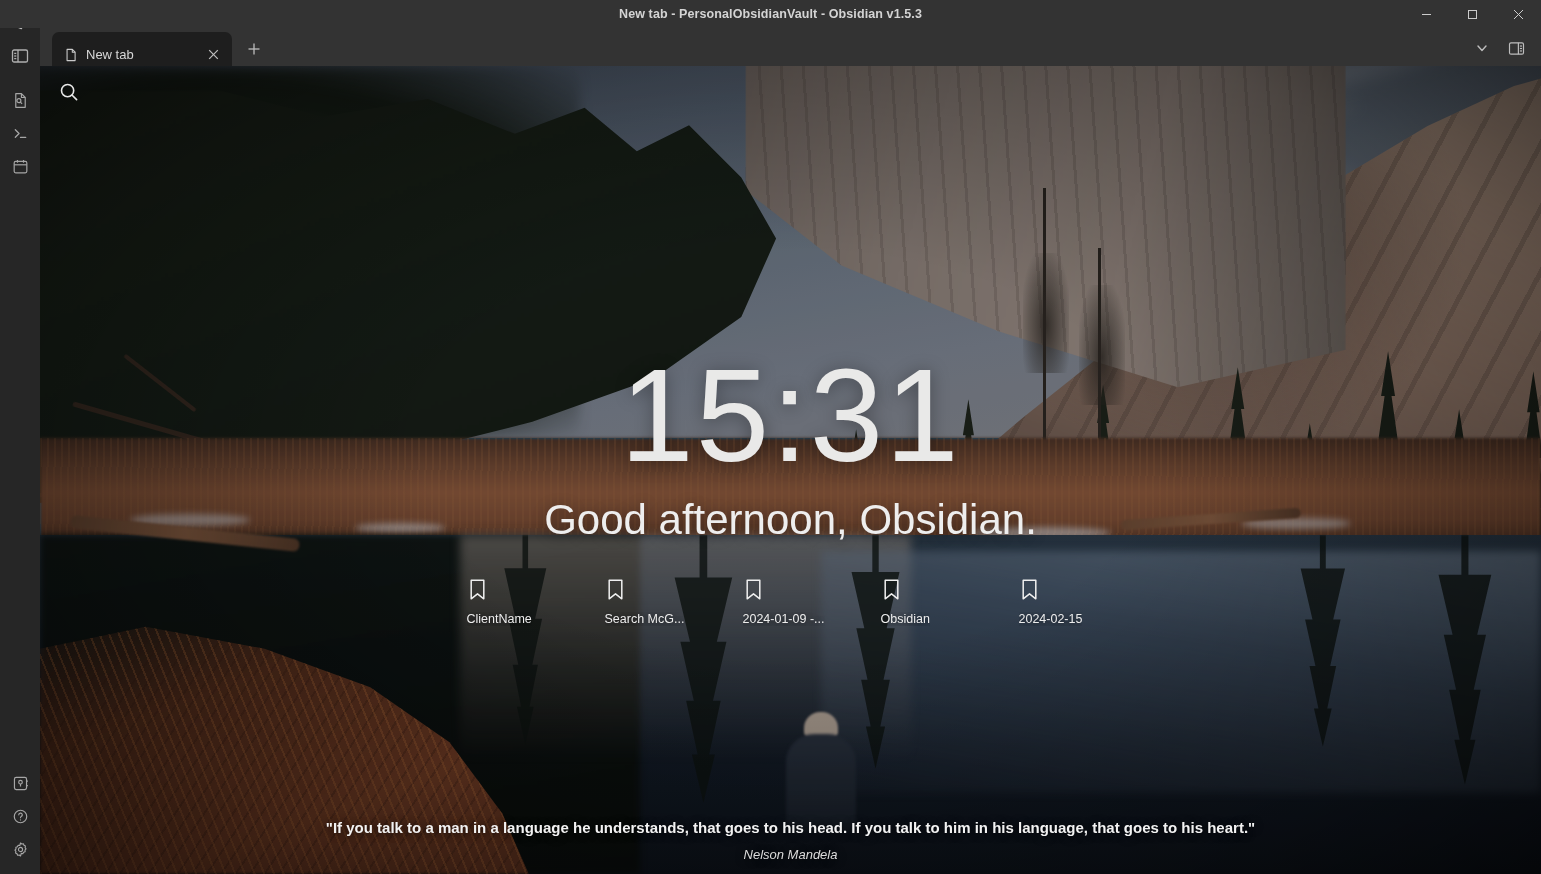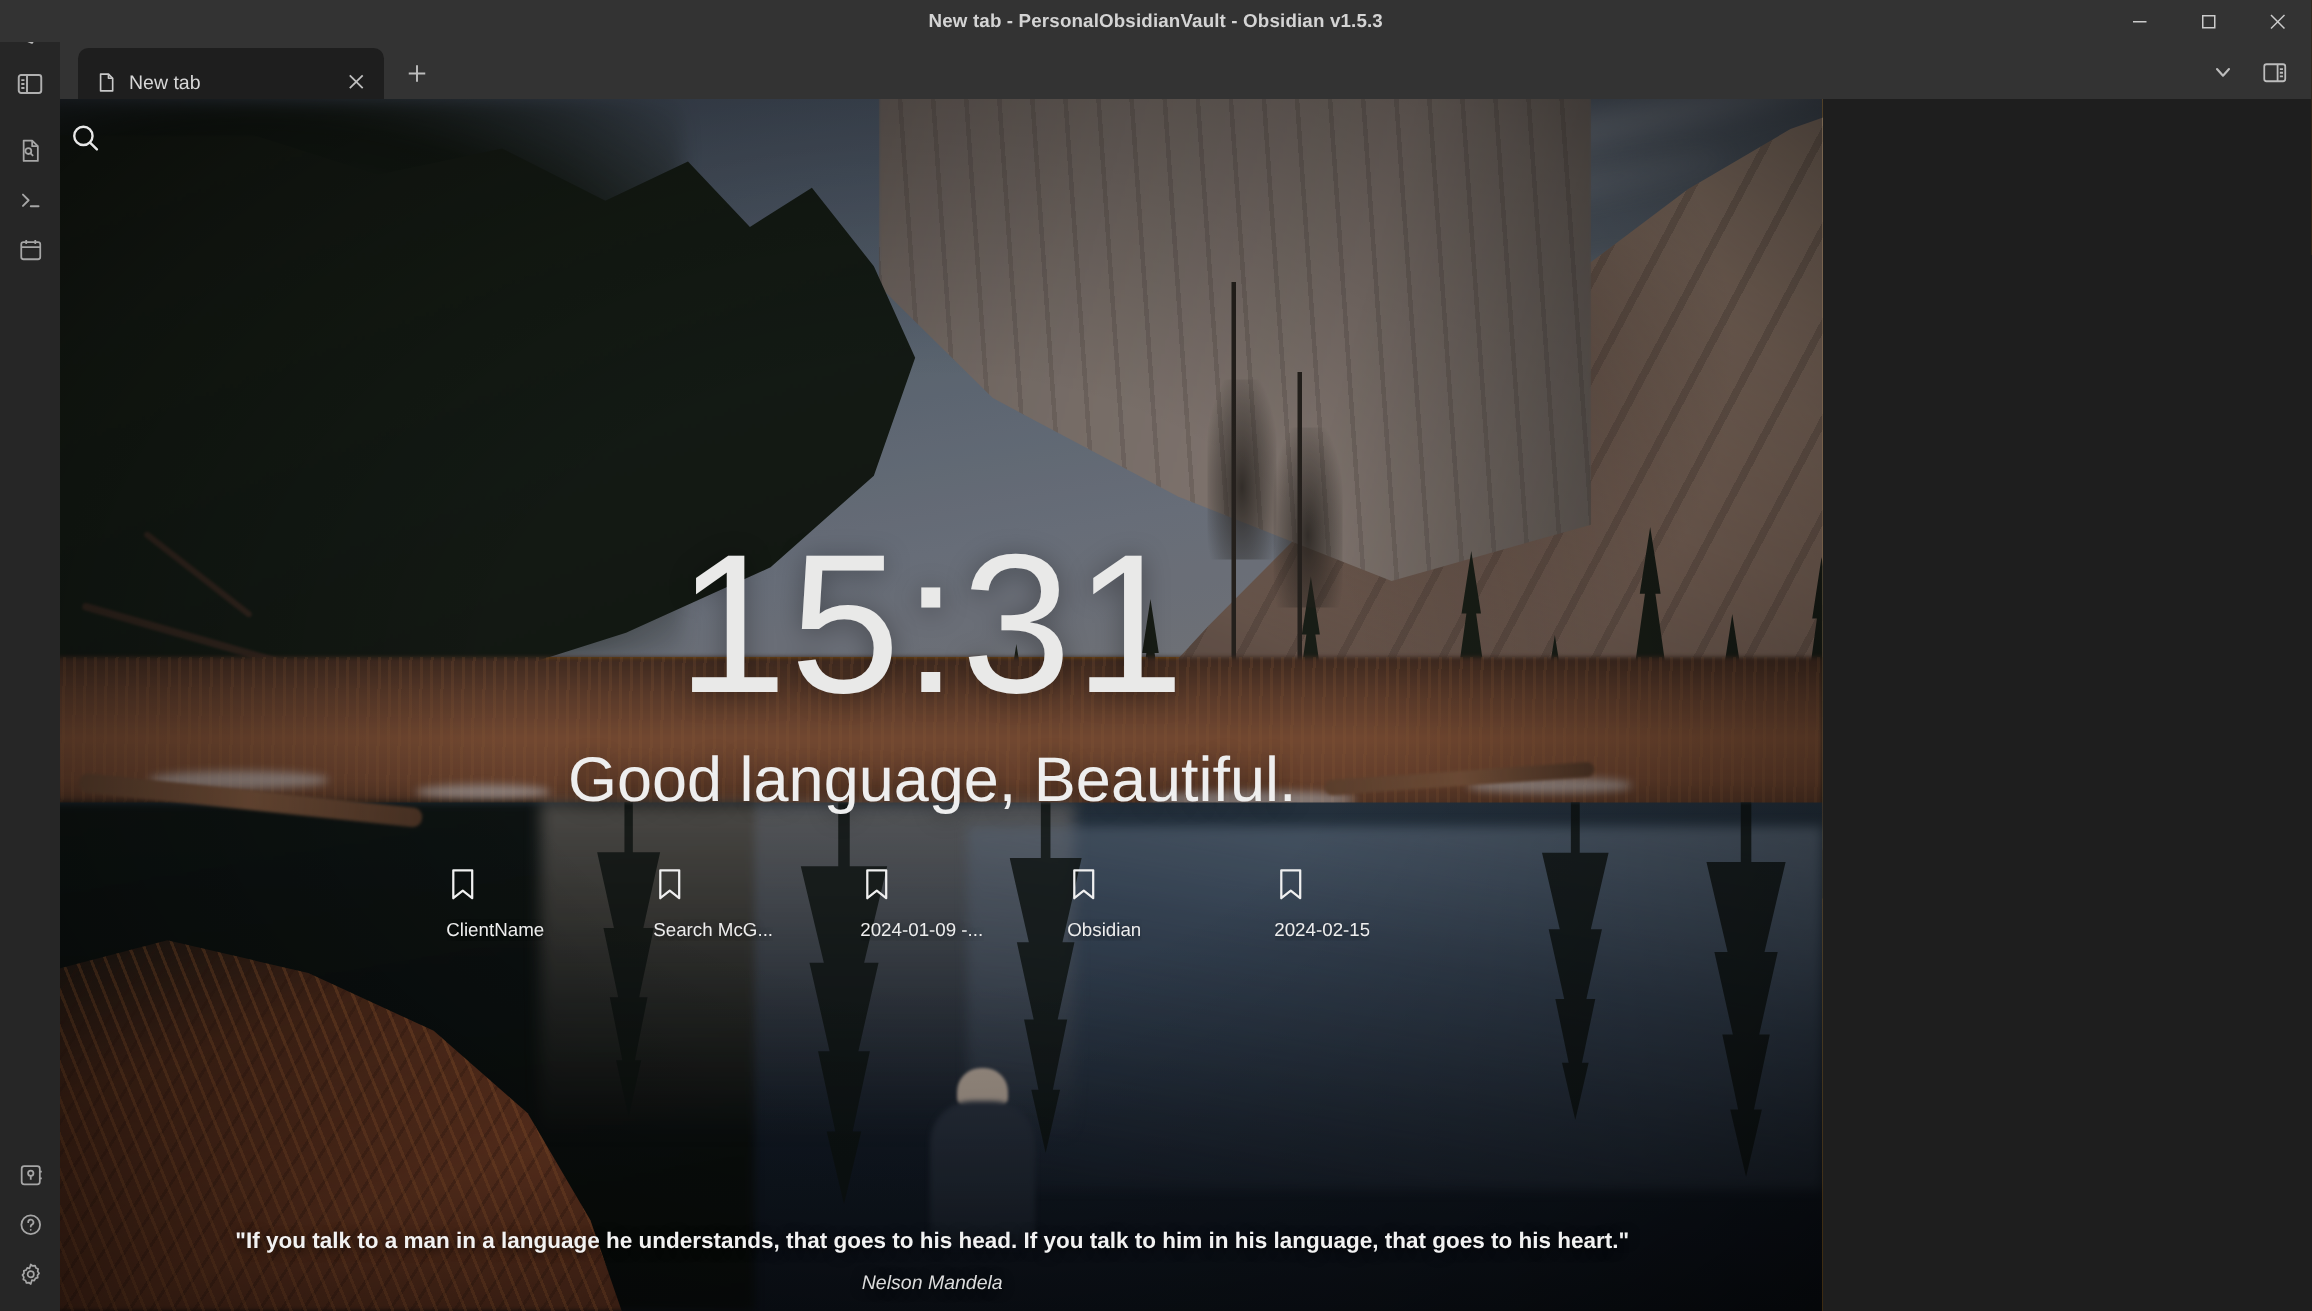--- a/index.html
+++ b/index.html
@@ -45,21 +45,21 @@
   }
 
   
   .tabbar {
     position: absolute; top: 28px; left: 40px; width: 1501px; height: 38px;
     background: #333333; z-index: 30;
     display: flex; align-items: flex-end;
   }
   .tab {
     position: relative;
-    height: 34px; width: 204px; margin-left: 12px;
+    height: 34px; width: 180px; margin-left: 12px;
     background: #1e1e1e;
     border-radius: 7px 7px 0 0;
     display: flex; align-items: center; padding: 11px 8px 0 12px;
     color: #cfcfcf;
   }
   .tab .file-icon { margin-right: 8px; display: flex; align-items: center; }
   .tab-title { font-size: 13px; color: #d7d7d7; flex: 1; white-space: nowrap; overflow: hidden; text-overflow: ellipsis; }
   .tab-close { width: 22px; height: 22px; display: flex; align-items: center; justify-content: center; border-radius: 4px; color: #c0c0c0; }
   .newtab-btn {
     width: 28px; height: 28px; margin-left: 8px; margin-bottom: 3px;
@@ -67,24 +67,24 @@
     color: #bdbdbd; border-radius: 4px;
   }
   .tabbar-right { margin-left: auto; display: flex; align-items: center; margin-bottom: 4px; padding-right: 10px; gap: 4px; }
   .tabbar-right .tb-btn {
     width: 30px; height: 28px; display: flex; align-items: center; justify-content: center;
     color: #bdbdbd; border-radius: 4px;
   }
 
   
   .content {
-    position: absolute; top: 66px; left: 28px;
-    width: 1187px; height: 808px;
+    position: absolute; top: 66px; left: 40px;
+    width: 1501px; height: 808px;
     overflow: hidden;
-    background: #a16207;
+    background: #0369a1;
   }
   .wallpaper { position: absolute; inset: 0; overflow: hidden; }
 
   
   .sky {
     position: absolute; top: 0; left: 0; width: 100%; height: 46%;
     background: linear-gradient(170deg, #4a5566 0%, #5b6878 25%, #6d7986 48%, #7d8490 70%, #8a8b8c 100%);
   }
   .cloud {
     position: absolute; background: rgba(215,220,228,0.30);
@@ -528,21 +528,21 @@
 
       <div class="content-search-icon">
         <svg width="20" height="20" viewBox="0 0 20 20" fill="none" stroke="currentColor" stroke-width="1.6" stroke-linecap="round">
           <circle cx="8.6" cy="8.6" r="6.1"></circle>
           <line x1="13.2" y1="13.2" x2="17.6" y2="17.6"></line>
         </svg>
       </div>
 
       <div class="center-stack">
         <div class="clock">15:31</div>
-        <div class="greeting">Good language, Beautiful.</div>
+        <div class="greeting">Good afternoon, Obsidian.</div>
 
 
         <div class="bookmarks">
           <div class="bookmark">
             <span class="bm-icon">
               <svg width="21" height="23" viewBox="0 0 21 23" fill="none" stroke="currentColor" stroke-width="1.5" stroke-linejoin="round">
                 <path d="M4.2 2.2h12.6v18.6L10.5 15.8 4.2 20.8z"></path>
               </svg>
             </span>
             <span class="bm-label">ClientName</span>

